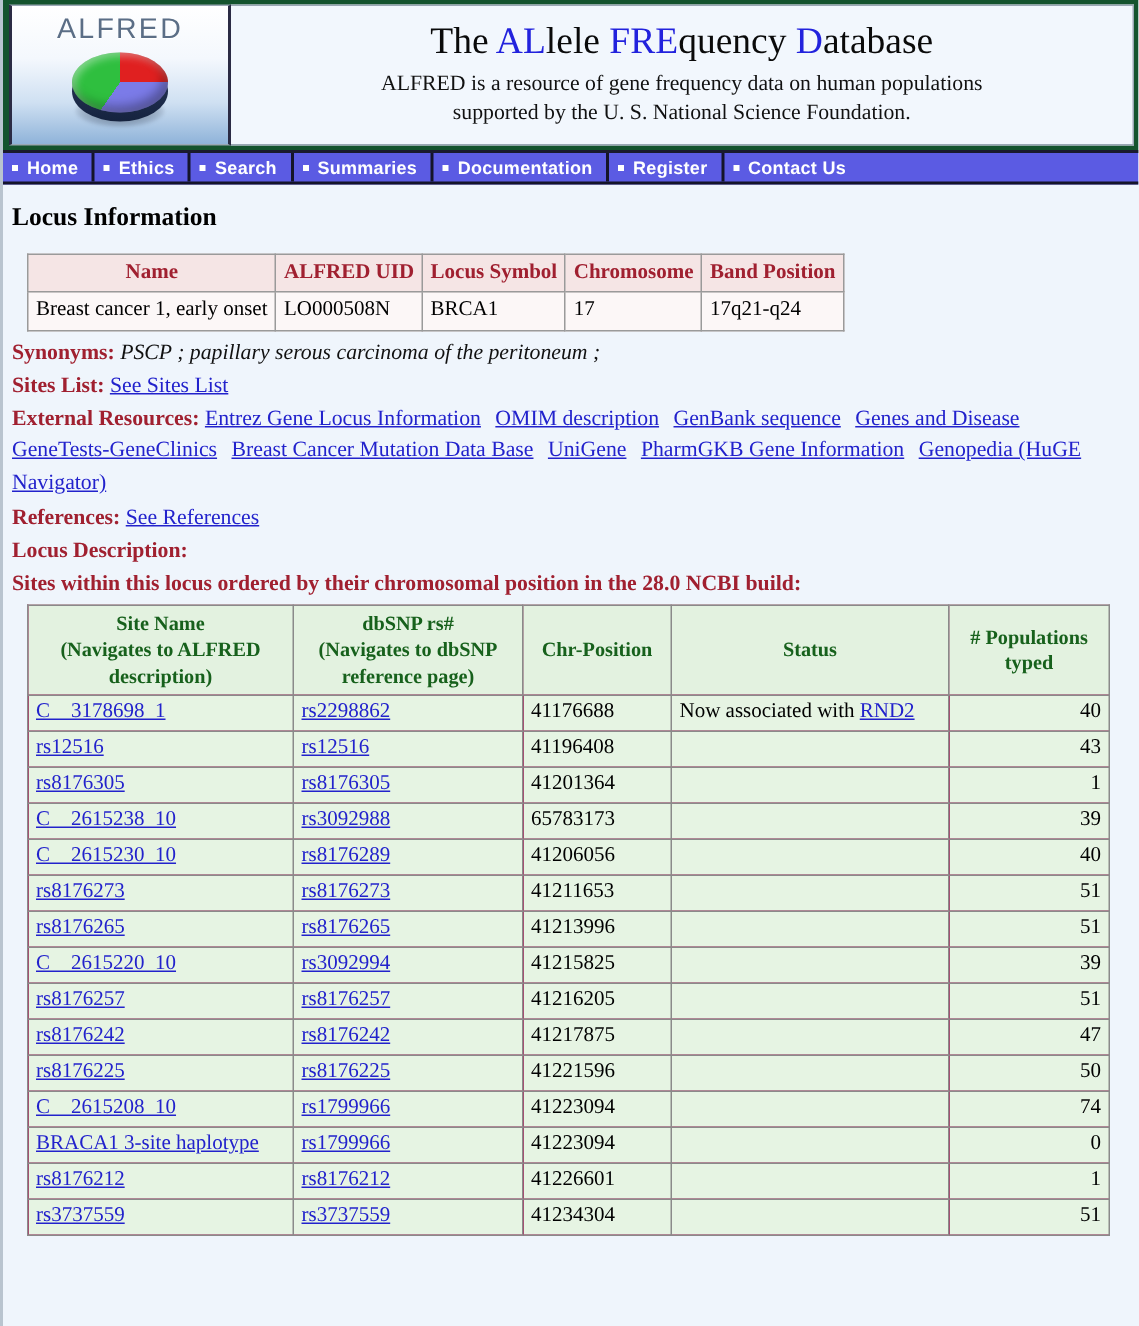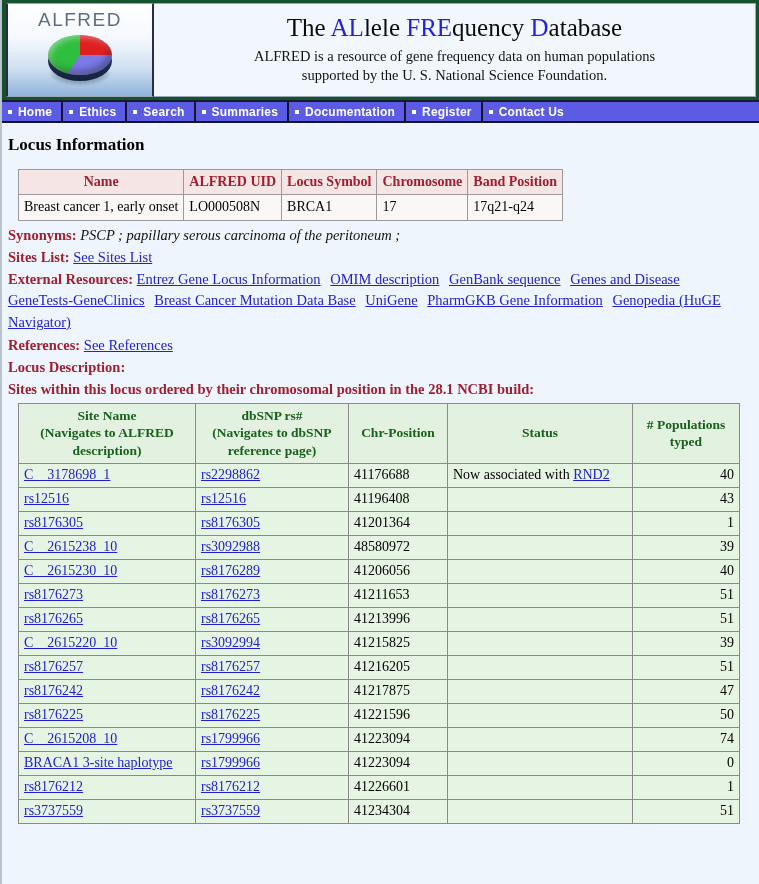--- a/index.html
+++ b/index.html
@@ -340,21 +340,21 @@
       <div class="info-line">
         <span class="lbl">References:</span>
         <a class="lnk">See References</a>
       </div>
 
       <div class="info-line">
         <span class="lbl">Locus Description:</span>
         <span></span>
       </div>
 
-      <div class="table-caption">Sites within this locus ordered by their chromosomal position in the 28.1 NCBI build:</div>
+      <div class="table-caption">Sites within this locus ordered by their chromosomal position in the 28.0 NCBI build:</div>
     </div>
 
     <table class="sites-table">
       <thead>
         <tr>
           <th class="h-site">
             <div>Site Name</div>
             <div>(Navigates to ALFRED</div>
             <div>description)</div>
           </th>
@@ -389,21 +389,21 @@
           <tr>
             <td class="c-site"><a class="lnk mono-gap">rs8176305</a></td>
             <td class="c-dbsnp"><a class="lnk">rs8176305</a></td>
             <td class="c-pos">41201364</td>
             <td class="c-status"></td>
             <td class="c-pops">1</td>
           </tr>
           <tr>
             <td class="c-site"><a class="lnk mono-gap">C    2615238  10</a></td>
             <td class="c-dbsnp"><a class="lnk">rs3092988</a></td>
-            <td class="c-pos">48580972</td>
+            <td class="c-pos">65783173</td>
             <td class="c-status"></td>
             <td class="c-pops">39</td>
           </tr>
           <tr>
             <td class="c-site"><a class="lnk mono-gap">C    2615230  10</a></td>
             <td class="c-dbsnp"><a class="lnk">rs8176289</a></td>
             <td class="c-pos">41206056</td>
             <td class="c-status"></td>
             <td class="c-pops">40</td>
           </tr>

